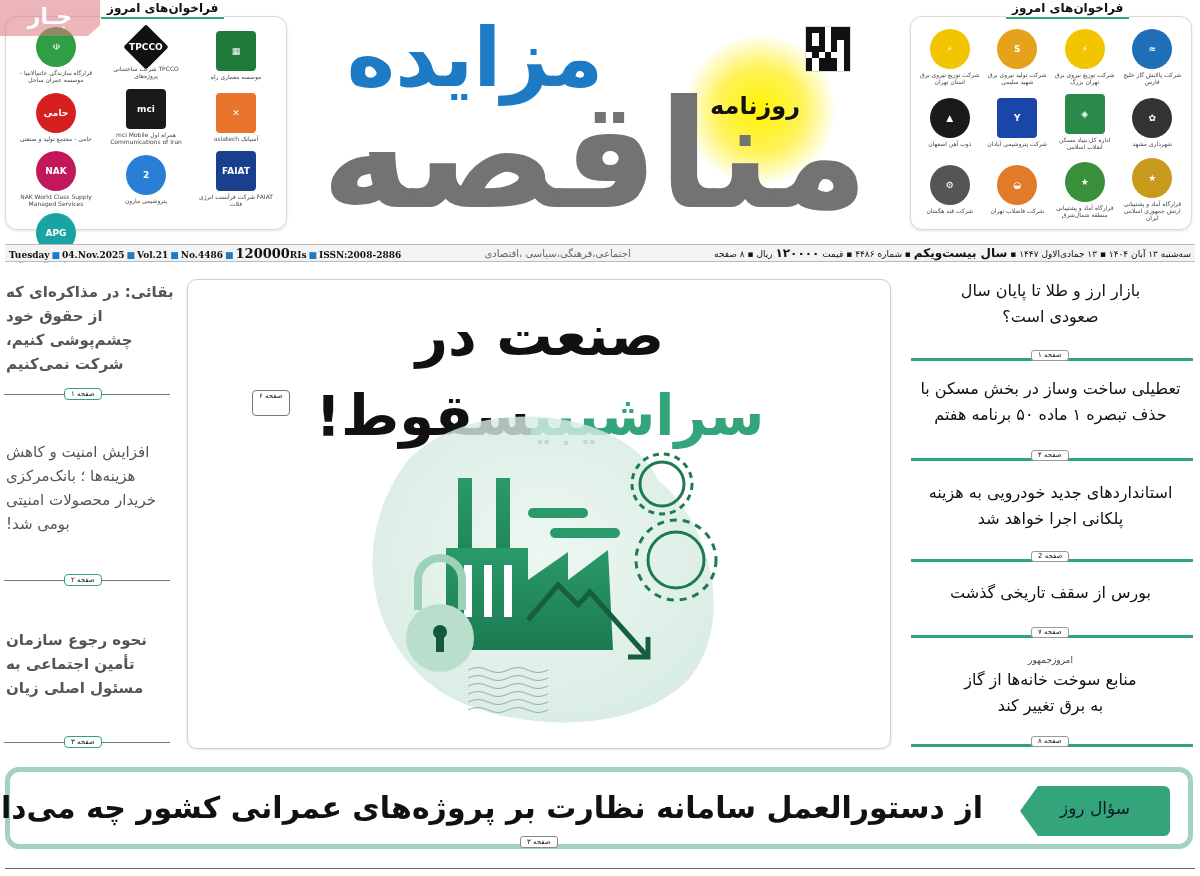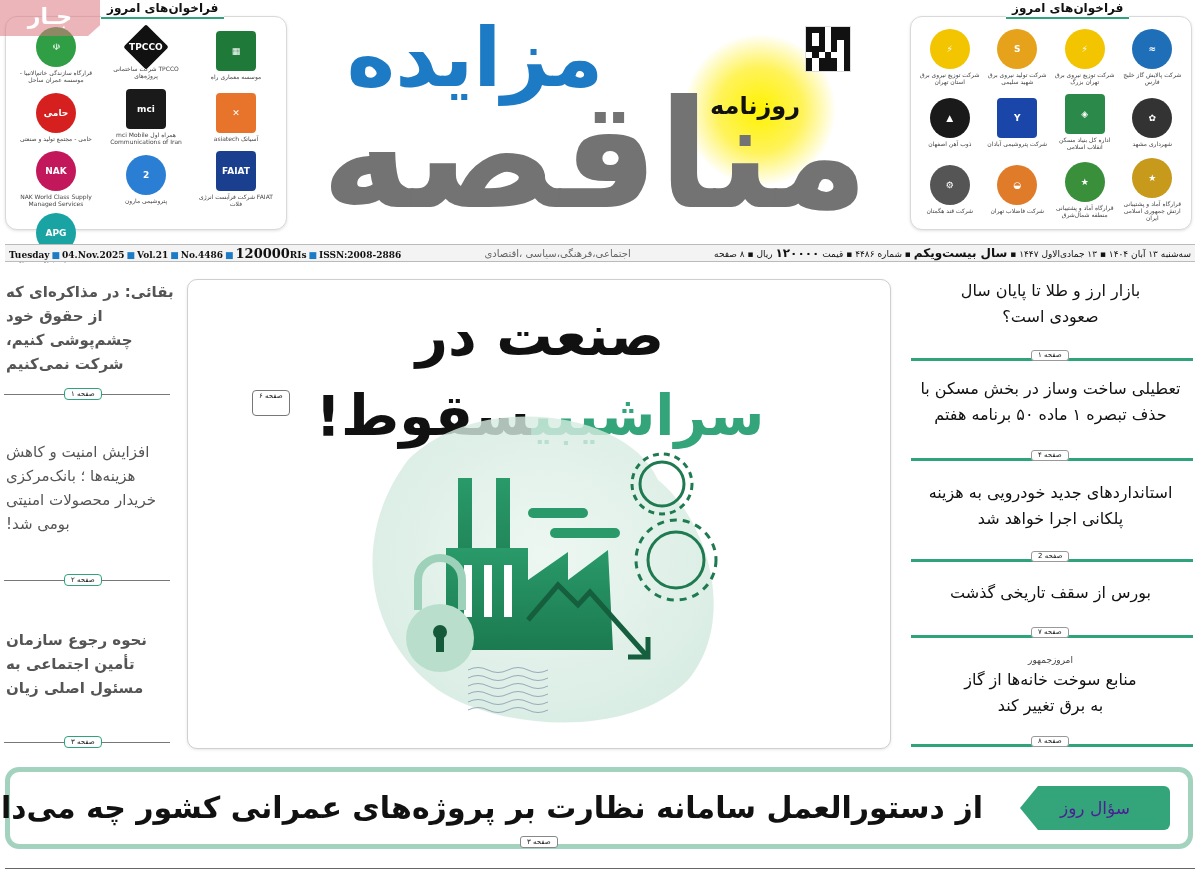--- a/index.html
+++ b/index.html
@@ -135,22 +135,22 @@
     
     .qbar {
       position: absolute; left: 5px; top: 767px; width: 1188px; height: 82px;
       border: 5px solid #a3d3bf; border-radius: 14px; background: #fff;
     }
     .qbar .qtext {
       position: absolute; right: 205px; top: 8px; left: 20px; direction: rtl; text-align: center;
       font-size: 30px; font-weight: bold; line-height: 56px; color: #111; white-space: nowrap;
     }
     .qbar .qbadge {
-      position: absolute; left: 1010px; top: 14px; width: 150px; height: 44px;
-      background: #34a57b; color: #4c1d95; border-radius: 6px; direction: rtl;
+      position: absolute; left: 1010px; top: 14px; width: 150px; height: 50px;
+      background: #34a57b; color: #0f172a; border-radius: 6px; direction: rtl;
       font-size: 17px; line-height: 44px; text-align: center;
       clip-path: polygon(12% 0, 100% 0, 100% 100%, 12% 100%, 0 50%);
     }
     .qbar .qpg {
       position: absolute; left: 510px; top: 64px; padding: 0 6px; height: 12px; background: #fff;
       border: 1px solid #888; border-radius: 3px; font-size: 7px; line-height: 10px; direction: rtl;
     }
     .bottomline { position: absolute; left: 5px; top: 868px; width: 1190px; height: 1px; background: #666; }
   </style>
 </head>

